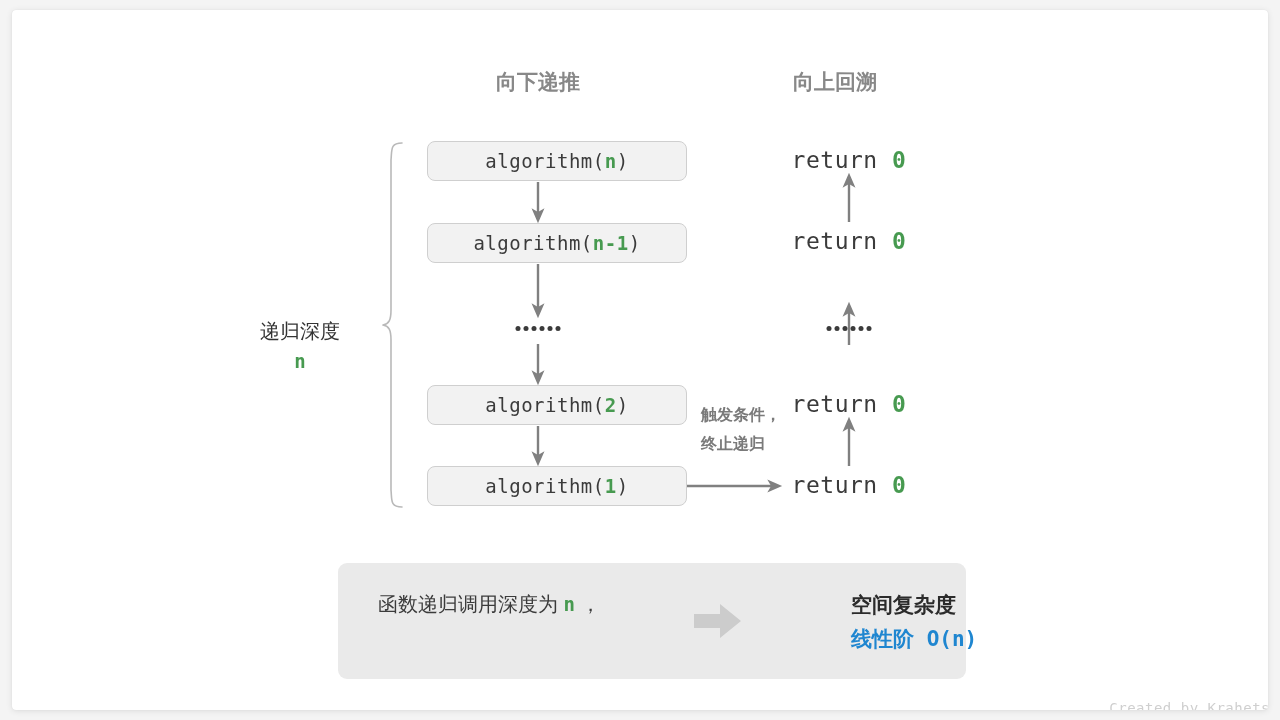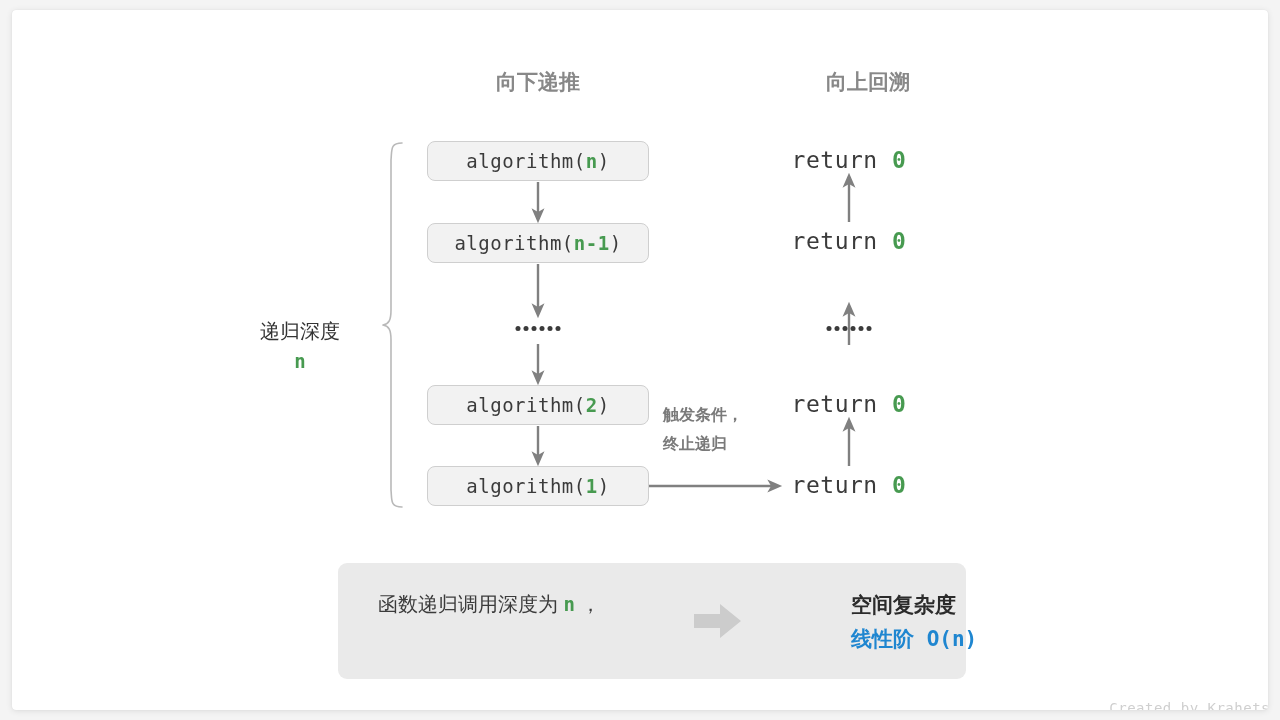--- a/index.html
+++ b/index.html
@@ -41,26 +41,26 @@
   
   .col-header {
     position: absolute;
     font-size: 21px;
     font-weight: bold;
     color: #888888;
     white-space: nowrap;
     transform: translateX(-50%);
   }
   #hdr-down { left: 526px; top: 58px; }
-  #hdr-up   { left: 856px; top: 58px; }
+  #hdr-up   { left: 823px; top: 58px; }
 
   
   .call-box {
     position: absolute;
-    width: 222px;
+    width: 260px;
     height: 40px;
     left: 415px;
     background: #f2f2f2;
     border: 1px solid #cfcfcf;
     border-radius: 8px;
     box-sizing: border-box;
     display: flex;
     align-items: center;
     justify-content: center;
     font-family: "DejaVu Sans Mono", "Liberation Mono", monospace;
@@ -119,21 +119,21 @@
     font-family: "DejaVu Sans Mono", "Liberation Mono", monospace;
     font-size: 19px;
     font-weight: bold;
     color: #479a50;
     line-height: 30px;
   }
 
   
   #trigger-note {
     position: absolute;
-    left: 651px;
+    left: 689px;
     top: 390px;
     font-size: 16px;
     font-weight: bold;
     color: #7a7a7a;
     line-height: 29px;
     white-space: nowrap;
     font-family: Liberation Serif, serif;
   }
 
   

